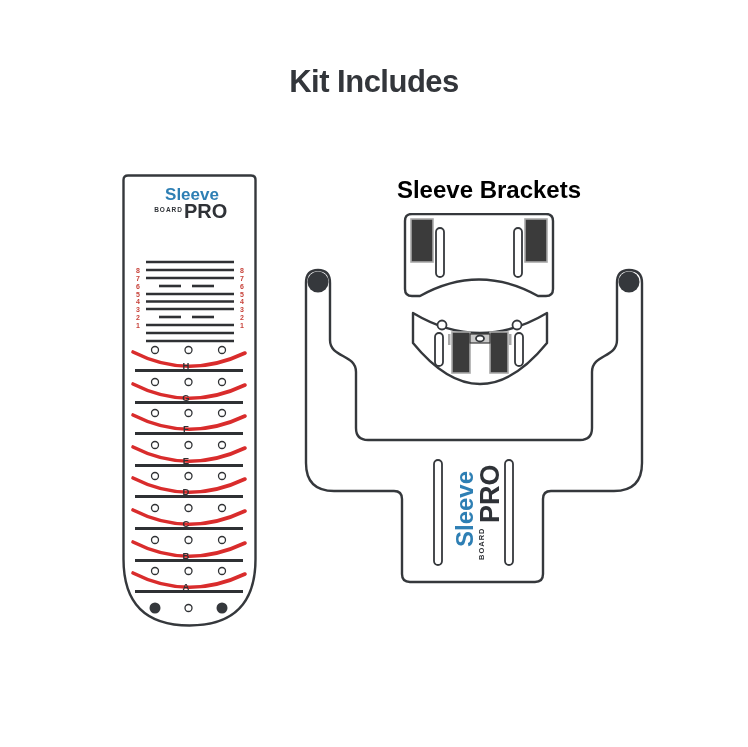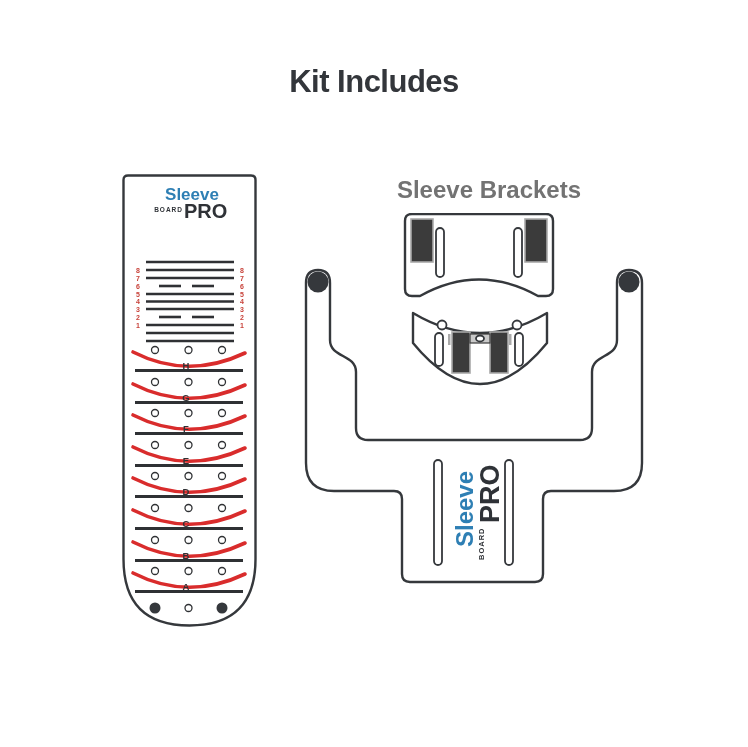--- a/index.html
+++ b/index.html
@@ -5,21 +5,21 @@
   html,body{margin:0;padding:0;background:#ffffff;}
   .canvas{
     position:relative;width:748px;height:659px;background:#ffffff;overflow:hidden;
     font-family:"Liberation Sans", sans-serif;color:#2e3136;
   }
   .title{
     position:absolute;left:0;top:64px;width:748px;text-align:center;
     font-size:31px;font-weight:800;letter-spacing:-0.5px;color:#33363b;
   }
   .caption{
-    position:absolute;text-align:center;font-size:24px;font-weight:600;color:#737373;
+    position:absolute;text-align:center;font-size:24px;font-weight:600;color:#000000;
   }
   .caption.brackets{left:359px;top:176px;width:260px;}
   .caption.leveler{left:353px;top:592px;width:260px;}
   .board-svg{position:absolute;left:122px;top:174px;}
   .right-svg{position:absolute;left:296px;top:213px;}
 
   
   .outline{fill:#ffffff;stroke:#35383c;stroke-width:2.4;stroke-linejoin:round;}
   .thin-outline{fill:#ffffff;stroke:#35383c;stroke-width:1.8;stroke-linejoin:round;}
   .ruler-line{stroke:#2f3134;stroke-width:2.6;}

